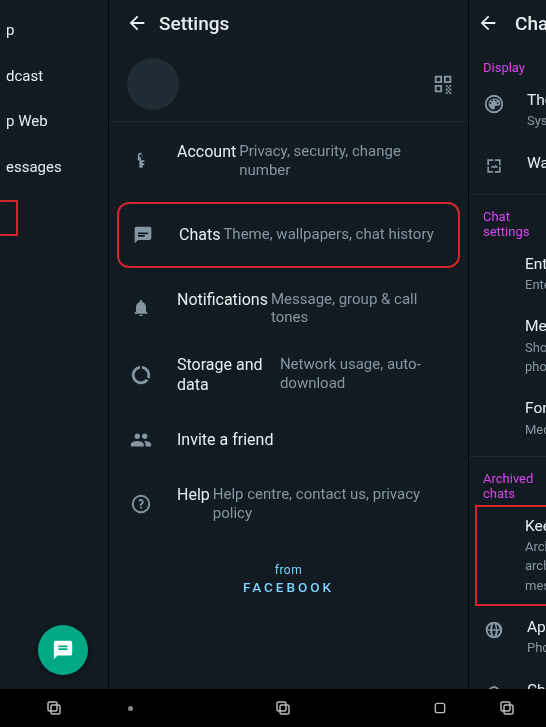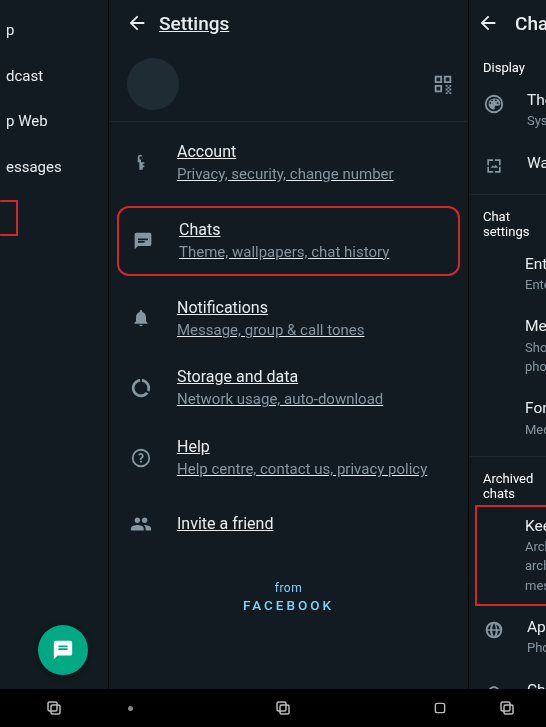--- a/index.html
+++ b/index.html
@@ -39,21 +39,20 @@
     width:50px;height:50px;border-radius:50%;
     background:#00a884;
     display:flex;align-items:center;justify-content:center;
     box-shadow:0 2px 6px rgba(0,0,0,.4);
   }
 
   
   .appbar{
     height:46px;display:flex;align-items:center;
     padding:0 4px 0 8px;
-    text-decoration:underline;
   }
   .appbar .back{width:40px;display:flex;align-items:center;justify-content:center;}
   .appbar .title{font-size:19px;font-weight:500;color:#e9edef;margin-left:2px;}
   .profile-row{
     height:76px;display:flex;align-items:center;
     padding:0 14px 0 18px;gap:14px;
     border-bottom:1px solid #1d272f;
   }
   .avatar{
     width:52px;height:52px;border-radius:50%;
@@ -61,39 +60,39 @@
   }
   .profile-name{flex:1;height:20px;}
   .qr{margin-left:auto;}
   .list{padding-top:6px;}
   .row{
     display:flex;align-items:center;
     padding:14px 18px;gap:22px;
     min-height:62px;
   }
   .row .ico{width:28px;display:flex;align-items:center;justify-content:center;flex-shrink:0;}
-  .row .txt{display:flex;flex-direction:column;gap:3px;min-width:0;text-decoration:underline;}
+  .row .txt{display:flex;flex-direction:row;gap:3px;min-width:0;}
   .row .t1{font-size:16px;color:#e9edef;line-height:1.25;}
   .row .t2{font-size:15px;color:#8696a0;line-height:1.25;}
   .hl{
     border:2.5px solid #d22727;border-radius:12px;
     margin:8px 8px;
   }
   .hl .row{padding:12px 10px;}
   .footer{
     padding:26px 0 20px;
     text-align:center;color:#7dd3fc;
   }
   .footer .from{font-size:12px;letter-spacing:0.5px;}
   .footer .fb{font-size:13.5px;letter-spacing:3px;font-weight:500;margin-top:2px;text-align:center;}
 
   
   .c-appbar{height:46px;display:flex;align-items:center;padding-left:8px;gap:16px;}
   .c-appbar .ct{font-size:19px;font-weight:500;}
-  .c-section{padding:14px 0 4px 14px;font-size:13px;color:#ffffff;}
+  .c-section{padding:14px 0 4px 14px;font-size:13px;color:#d946ef;}
   .c-row{display:flex;gap:20px;padding:12px 0 12px 12px;align-items:flex-start;}
   .c-row .ico{width:26px;flex-shrink:0;display:flex;justify-content:center;padding-top:2px;}
   .c-row .txt{display:flex;flex-direction:column;gap:3px;min-width:0;}
   .c-row .t1{font-size:15.5px;color:#e9edef;white-space:nowrap;line-height:1.25;}
   .c-row .t2{font-size:13px;color:#8696a0;white-space:nowrap;line-height:1.25;}
   .c-row.noico{padding-left:56px;}
   .c-div{height:1px;background:#1d272f;margin:6px 0 0 0;}
   .c-hl{
     border-top:2.5px solid #d22727;
     border-bottom:2.5px solid #d22727;
@@ -201,37 +200,37 @@
       </span>
       <div class="txt">
         <div class="t1">Storage and data</div>
         <div class="t2">Network usage, auto-download</div>
       </div>
     </div>
 
     <div class="row">
       <span class="ico">
         <svg width="22" height="22" viewBox="0 0 24 24">
+            <path class="muted" d="M16 11c1.66 0 3-1.34 3-3s-1.34-3-3-3-3 1.34-3 3 1.34 3 3 3zm-8 0c1.66 0 3-1.34 3-3S9.66 5 8 5 5 6.34 5 8s1.34 3 3 3zm0 2c-2.33 0-7 1.17-7 3.5V19h14v-2.5C15 14.17 10.33 13 8 13zm8 0c-.29 0-.62.02-.97.05 1.16.84 1.97 1.97 1.97 3.45V19h6v-2.5c0-2.33-4.67-3.5-7-3.5z"></path>
+          </svg>
+      </span>
+      <div class="txt">
+        <div class="t1">Invite a friend</div>
+      </div>
+    </div>
+
+    <div class="row">
+      <span class="ico">
+        <svg width="22" height="22" viewBox="0 0 24 24">
             <path class="muted" d="M12 2a10 10 0 1 0 0 20 10 10 0 0 0 0-20zm0 18a8 8 0 1 1 0-16 8 8 0 0 1 0 16zm-1-5h2v2h-2v-2zm2.07-7.75c1.01.41 1.79 1.32 1.91 2.43.17 1.53-.95 2.28-1.66 2.83-.55.43-.82.69-.82 1.49h-2c0-1.62.8-2.31 1.5-2.86.55-.43.98-.77.98-1.36 0-.67-.55-1.22-1.22-1.22-.52 0-.97.33-1.14.8l-1.84-.77C9.28 7.35 10.53 6.5 12 6.5c.77 0 1.48.24 2.07.75z"></path>
           </svg>
       </span>
       <div class="txt">
         <div class="t1">Help</div>
         <div class="t2">Help centre, contact us, privacy policy</div>
-      </div>
-    </div>
-
-    <div class="row">
-      <span class="ico">
-        <svg width="22" height="22" viewBox="0 0 24 24">
-            <path class="muted" d="M16 11c1.66 0 3-1.34 3-3s-1.34-3-3-3-3 1.34-3 3 1.34 3 3 3zm-8 0c1.66 0 3-1.34 3-3S9.66 5 8 5 5 6.34 5 8s1.34 3 3 3zm0 2c-2.33 0-7 1.17-7 3.5V19h14v-2.5C15 14.17 10.33 13 8 13zm8 0c-.29 0-.62.02-.97.05 1.16.84 1.97 1.97 1.97 3.45V19h6v-2.5c0-2.33-4.67-3.5-7-3.5z"></path>
-          </svg>
-      </span>
-      <div class="txt">
-        <div class="t1">Invite a friend</div>
       </div>
     </div>
   </div>
 
   <div class="footer">
     <div class="from">from</div>
     <div class="fb">FACEBOOK</div>
   </div>
 </div>
 

